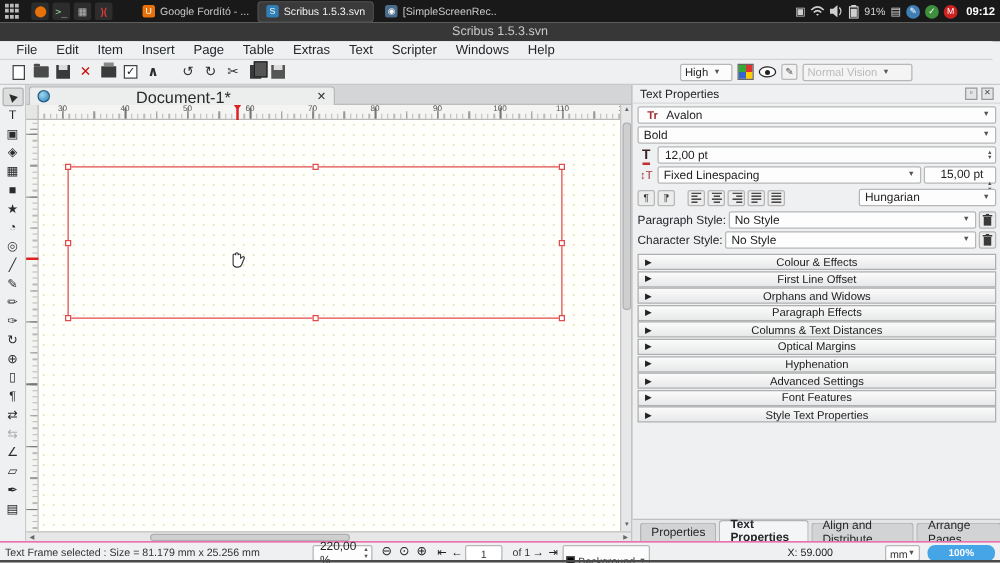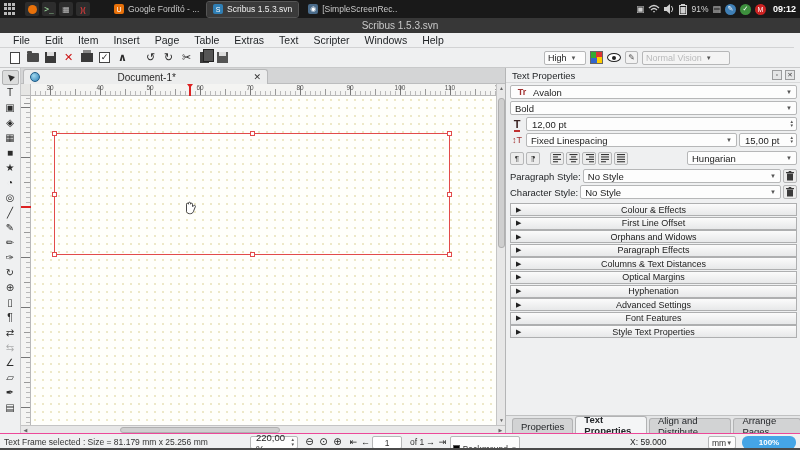--- a/index.html
+++ b/index.html
@@ -51,21 +51,21 @@
   
   .toolpalette { position:absolute; left:0; top:68px; width:21px; height:365px; background:#eff0f1; border-right:1px solid #c8c9ca; padding-top:2px; }
   .tool { width:17px; height:15px; margin:0 auto; display:flex; align-items:center; justify-content:center; font-size:10px; color:#2b2b2b; }
   .tool.active { background:#dcdddd; border:1px solid #b0b1b2; border-radius:2px; }
   .tool.disabled { opacity:.35; }
   .tool .rot { display:inline-block; transform:rotate(-135deg) scale(.85); }
 
   .docarea { position:absolute; left:21px; top:68px; width:484px; height:365px; background:#dadbdc; }
   .tabbar { position:absolute; left:0; top:0; width:484px; height:16px; background:#d4d5d6; border-bottom:1px solid #bcbdbe; }
   .doctab { position:absolute; left:2px; top:1px; width:245px; height:15px; background:#eceded; border:1px solid #b8b9ba; border-bottom:none; border-radius:3px 3px 0 0; display:flex; align-items:center; padding:0 6px; gap:6px; }
-  .doctab .tablabel { flex:1; text-align:center; font-size:10px; color:#2a2a2a; }
+  .doctab .tablabel { flex:1; text-align:center; font-size:13px; color:#2a2a2a; }
   .globe { width:10px; height:10px; border-radius:50%; background:radial-gradient(circle at 35% 35%, #9fd8ef, #2f7fb5); border:1px solid #1d5b86; }
   .tabclose { font-size:9px; color:#333; }
 
   .hruler { position:absolute; left:0; top:16px; width:484px; height:12px; background:#f4f4f2; border-bottom:1px solid #b9b9b9;
     background-image:
       repeating-linear-gradient(90deg,#777 0 1px,transparent 1px 50px),
       repeating-linear-gradient(90deg,#999 0 1px,transparent 1px 25px),
       repeating-linear-gradient(90deg,#b9b9b9 0 1px,transparent 1px 5px);
     background-size:100% 9px,100% 6px,100% 4px;
     background-position:29px 100%,4px 100%,4px 100%;
@@ -420,21 +420,21 @@
           </span>
       </div>
     </div>
 
     <div class="prow" style="top:65px;">
       <span class="lsicon">↕T</span>
       <div class="combo">
         <span>Fixed Linespacing</span>
         <span class="arr">▼</span>
       </div>
-      <div class="spinbox" style="width:58px;">
+      <div class="spinbox" style="width:58px;flex-direction:column;">
         <span>15,00 pt</span>
         <span class="spin">
             <i>▲</i>
             <i>▼</i>
           </span>
       </div>
     </div>
 
     <div class="prow" style="top:83px;" id="alignrow">
         <span class="abtn">

